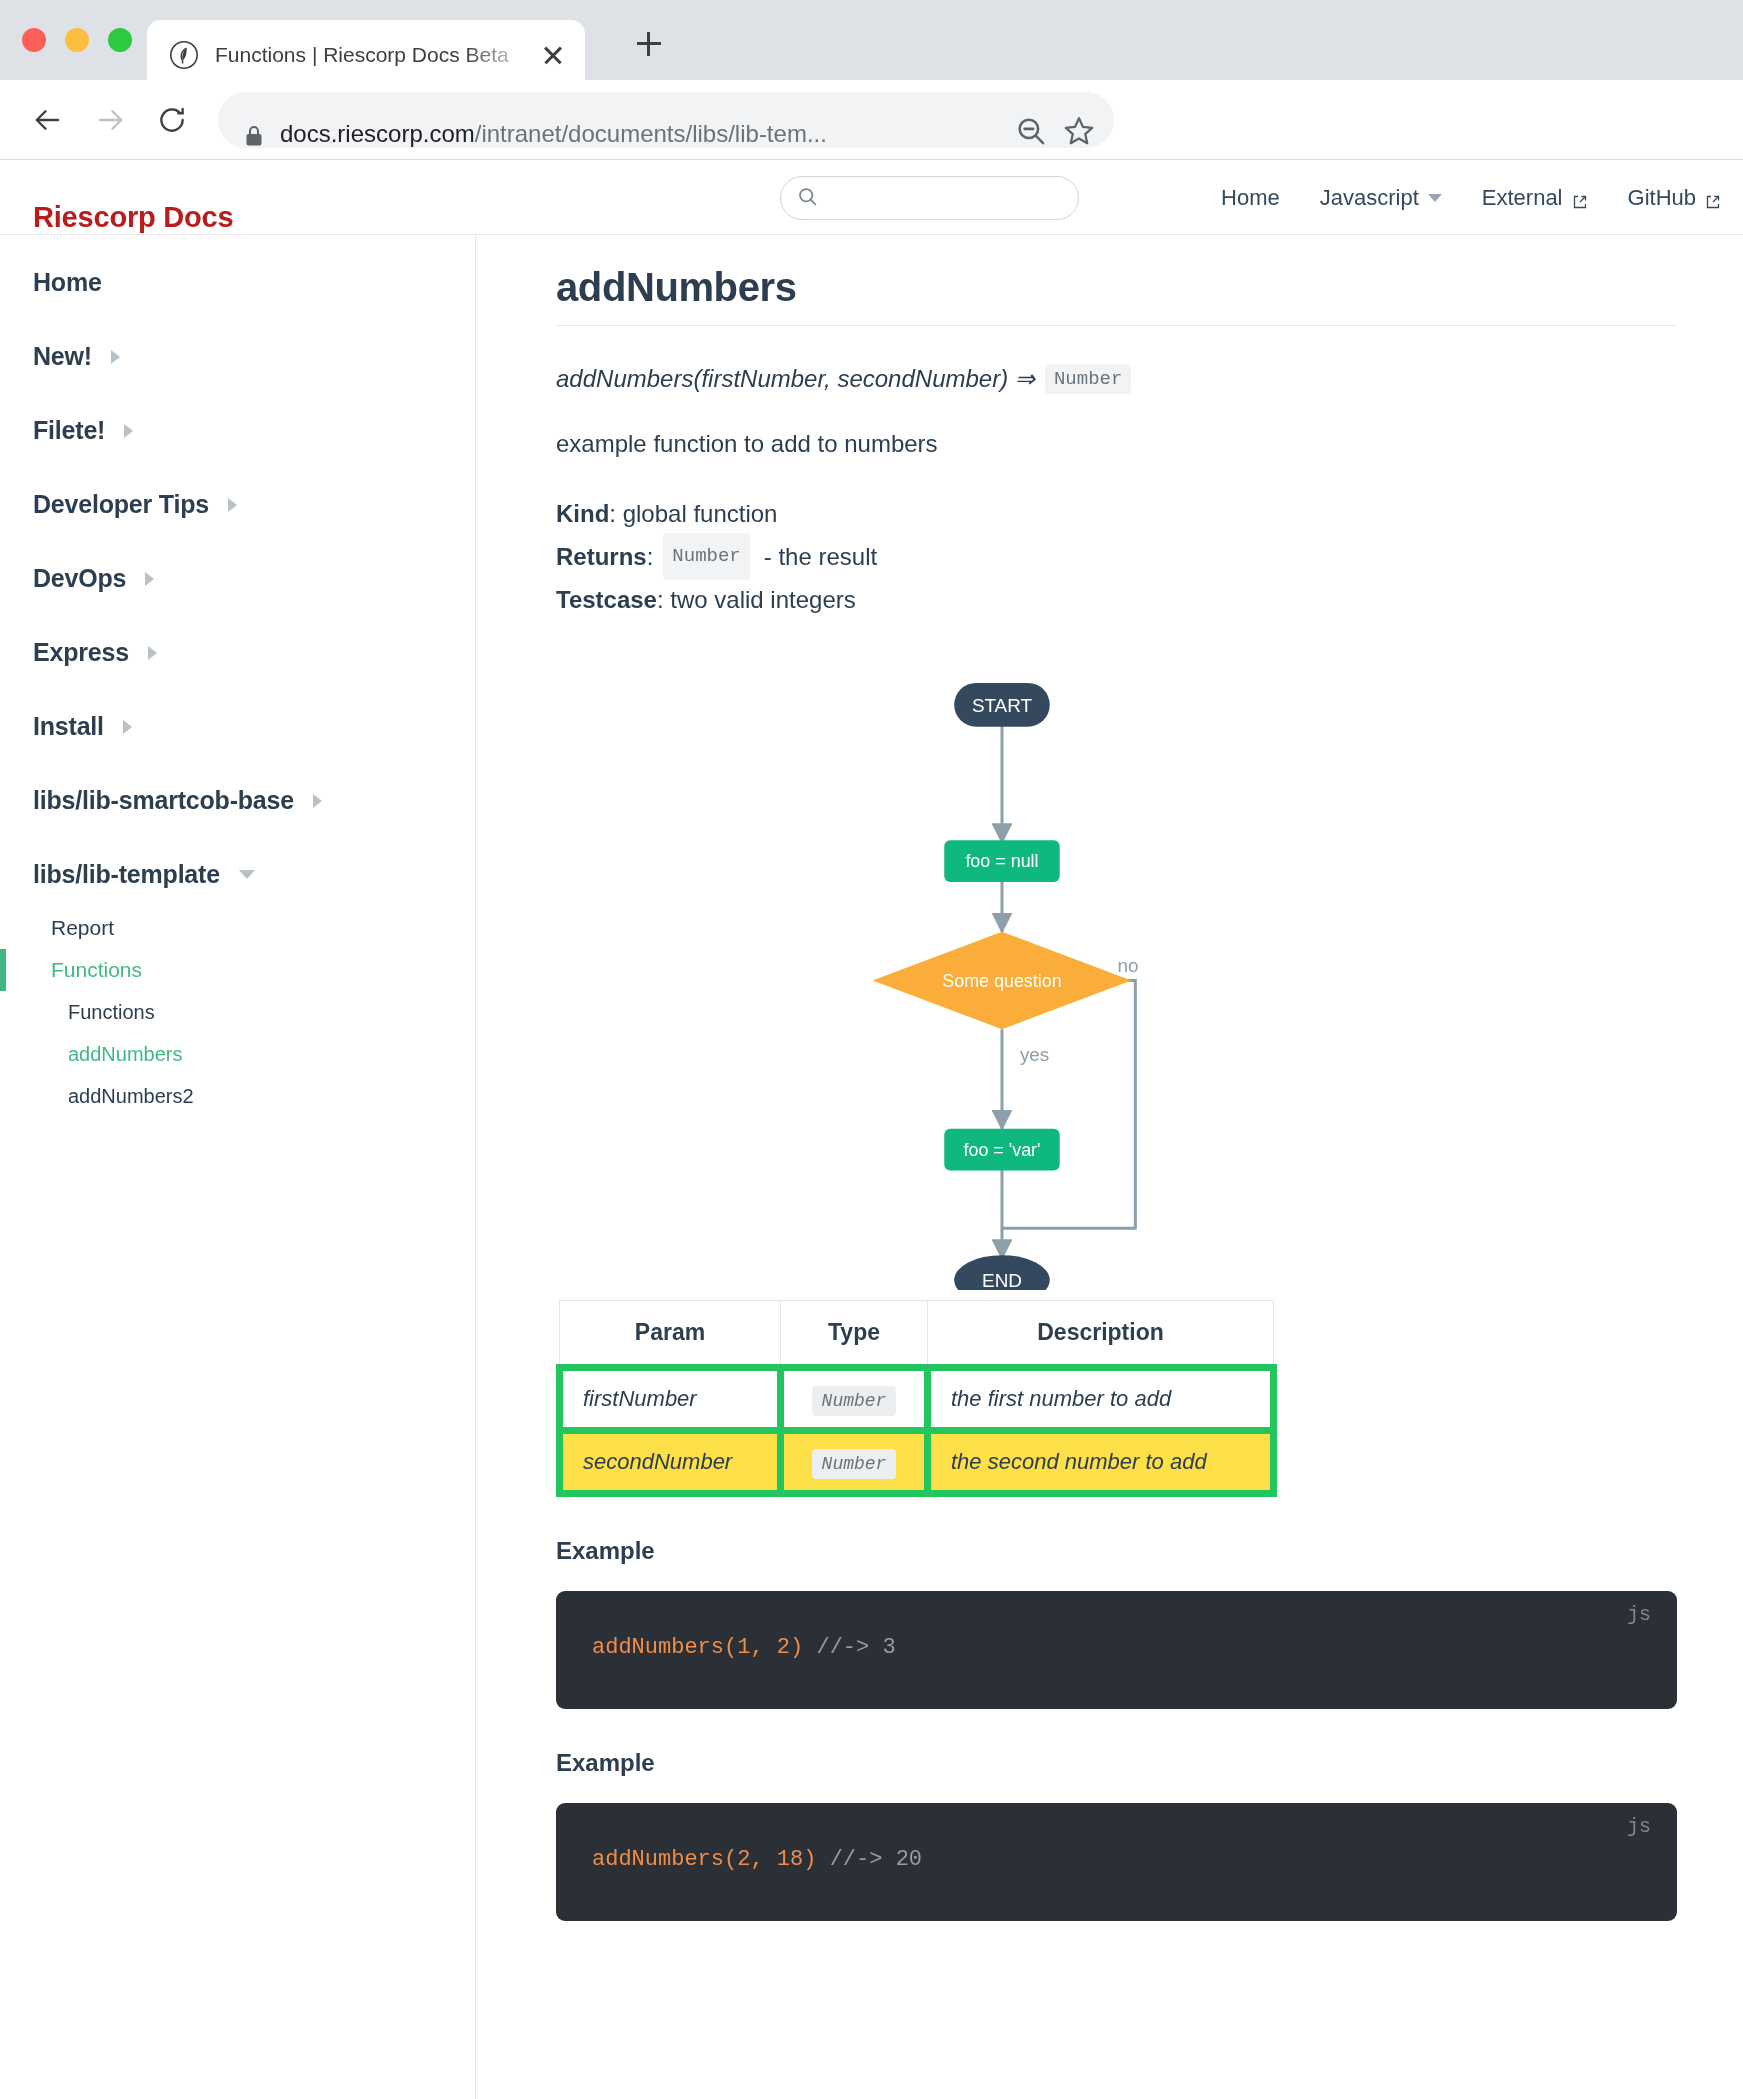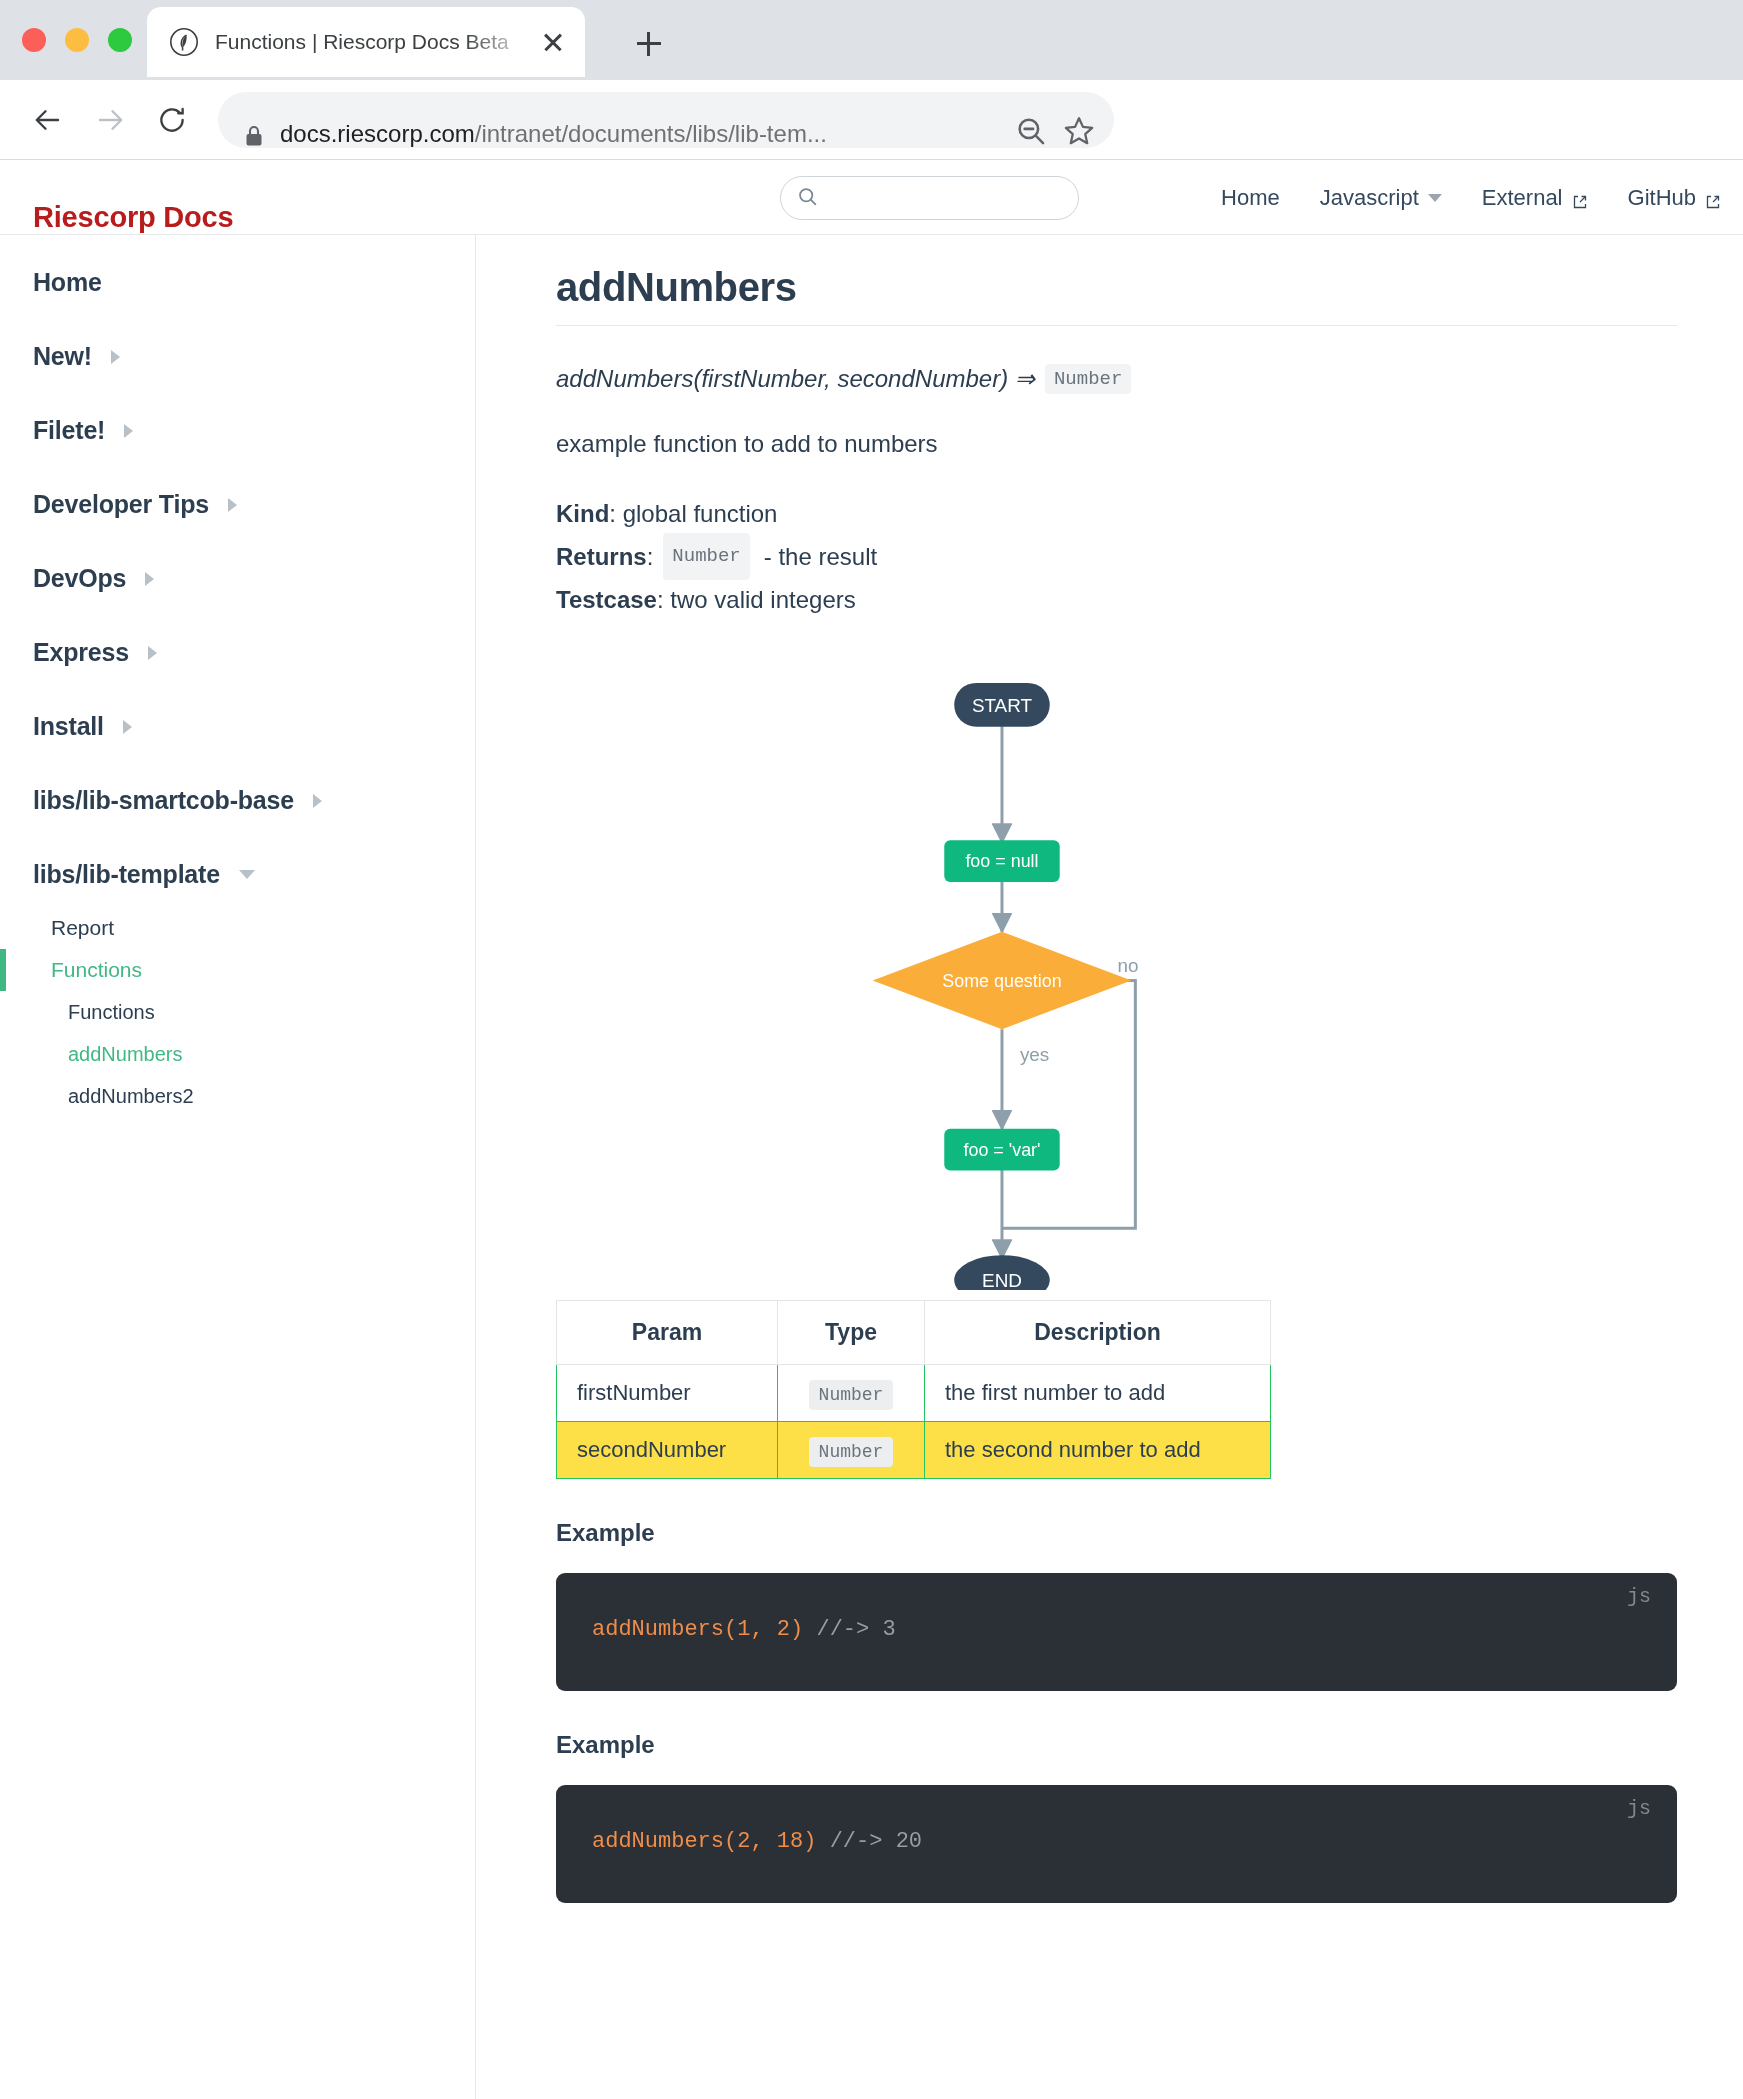--- a/index.html
+++ b/index.html
@@ -24,21 +24,21 @@
     left: 22px; top: 28px;
     display: flex; gap: 19px;
   }
   .dot { width: 24px; height: 24px; border-radius: 50%; }
   .dot.red { background: #fc5f57; }
   .dot.yellow { background: #fdbd41; }
   .dot.green { background: #2dc93f; }
 
   .tab {
     position: absolute;
-    left: 147px; top: 7px;
+    left: 147px; top: 20px;
     width: 438px; height: 70px;
     background: #ffffff;
     border-radius: 14px 14px 0 0;
     display: flex; align-items: center;
     padding: 0 18px 0 22px;
   }
   .favicon {
     width: 30px; height: 30px;
     flex: 0 0 30px;
     margin-right: 16px;
@@ -298,22 +298,23 @@
     color: #2c3e50;
     padding: 18px 20px;
     border: 1px solid #e3e6e8;
     background: #ffffff;
     text-align: center;
   }
   table.params td {
     font-size: 22px;
     color: #2c3e50;
     padding: 15px 20px;
-    border: 1px solid #22c55e;
+    border: 7px solid #22c55e;
     background: #ffffff;
+    font-style: italic;
   }
   table.params tr.alt td { background: #fde047; }
   table.params td.c-param { width: 221px; }
   table.params td.c-type  { width: 147px; text-align: center; }
   table.params td.c-desc  { width: 346px; }
   table.params th.h-param { width: 221px; }
   table.params th.h-type  { width: 147px; }
   table.params th.h-desc  { width: 346px; }
   .type-chip {
     font-family: "Liberation Mono", monospace;

